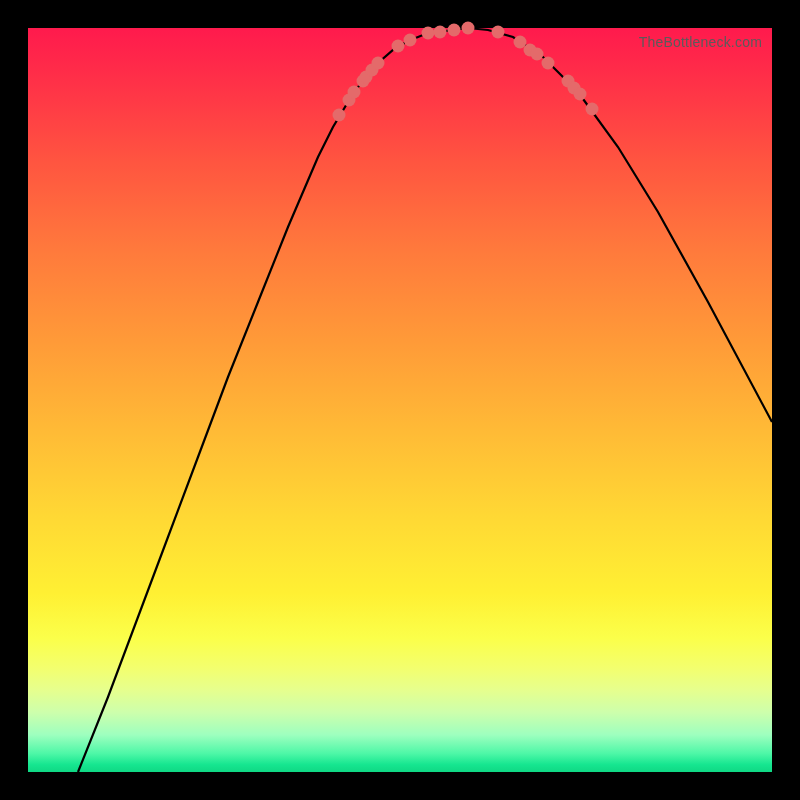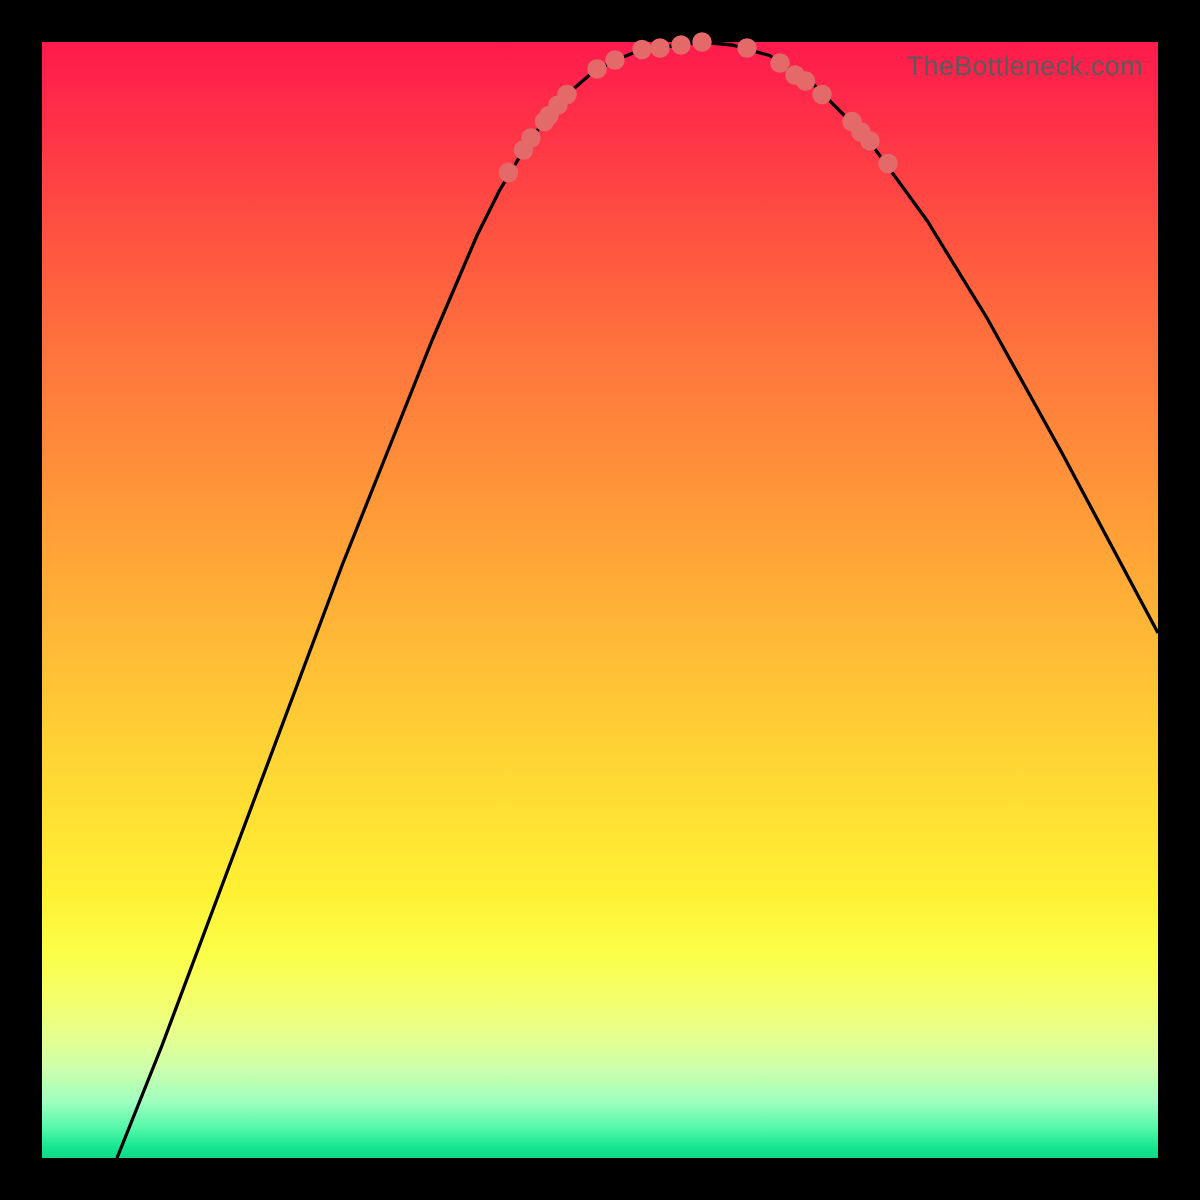--- a/index.html
+++ b/index.html
@@ -43,21 +43,21 @@
       #4ef7a7 97.5%,
       #16e690 99%,
       #0fd884 100%
     );
   }
   .watermark {
     position: absolute;
     top: 6px;
     right: 10px;
     color: #5b5b5b;
-    font-size: 18px;
+    font-size: 14px;
     letter-spacing: 0.2px;
     font-weight: 400;
     user-select: none;
   }
   svg.curve {
     position: absolute;
     left: 0;
     top: 0;
     width: 744px;
     height: 744px;

